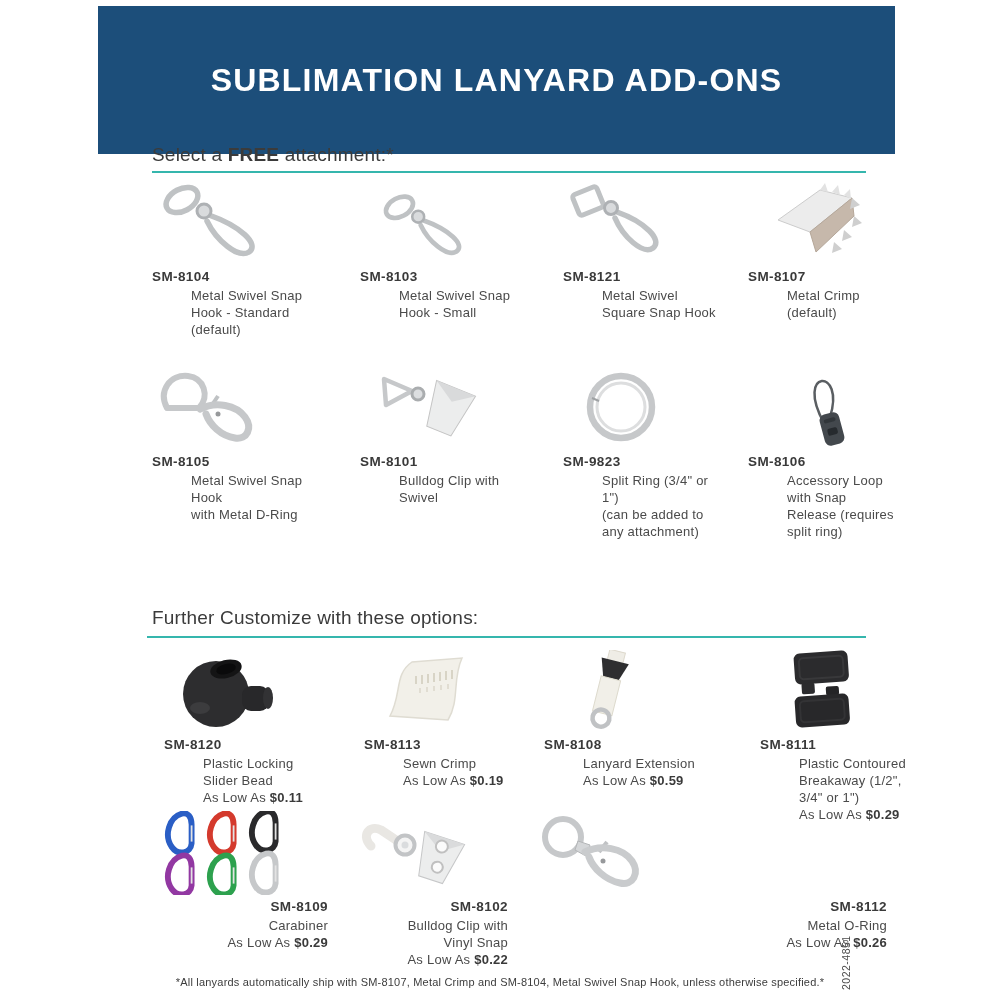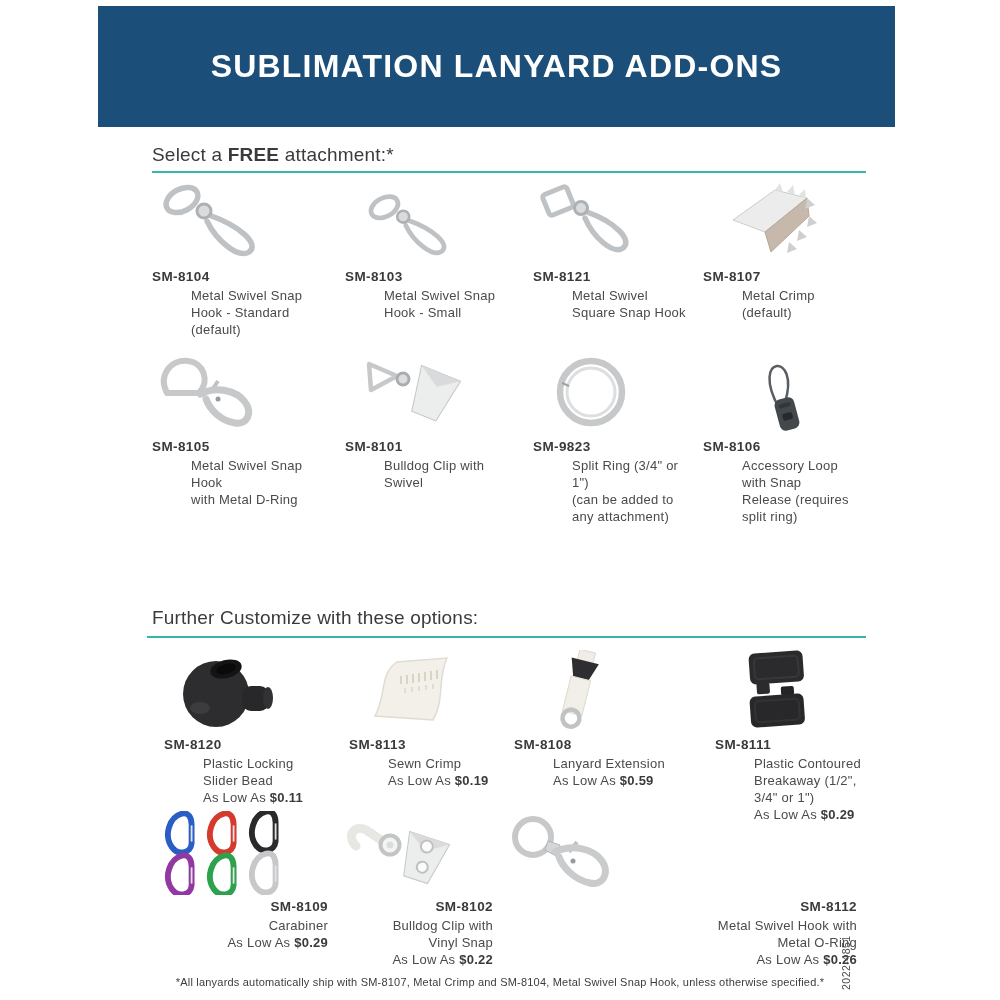--- a/index.html
+++ b/index.html
@@ -1,34 +1,34 @@
 <!DOCTYPE html>
 <html><head>
 <meta charset="utf-8">
 <style>
   html,body{margin:0;padding:0;}
   body{
     width:1000px;height:1000px;position:relative;background:#ffffff;
     font-family:"Liberation Sans", sans-serif;color:#3d3d3d;overflow:hidden;
   }
   .banner{
-    position:absolute;left:98px;top:6px;width:797px;height:121px;
+    position:absolute;left:98px;top:6px;width:797px;height:148px;
     background:#1c4e7a;display:flex;align-items:center;justify-content:center;
   }
   .banner h1{
     margin:0;color:#ffffff;font-size:32px;font-weight:bold;letter-spacing:1.2px;
   }
   .section-heading{
     position:absolute;left:152px;font-size:19px;color:#3b3b3b;letter-spacing:0.2px;
   }
   .rule{
     position:absolute;height:2px;background:#35b6ad;
   }
   .grid{
-    position:absolute;display:grid;
+    position:absolute;display:grid;gap:15px;
   }
   #free-grid{left:152px;top:182px;width:714px;grid-template-columns:193px 188px 170px 163px;}
   #customize-grid-a{left:164px;top:650px;width:714px;grid-template-columns:185px 165px 201px 163px;}
   #customize-grid-b{left:153px;top:812px;width:714px;grid-template-columns:185px 165px 364px;text-align:right;}
   .cell{padding:0 10px 14px 0;}
   .img-box{height:82px;display:flex;align-items:center;margin-bottom:5px;}
   .img-box svg{display:block;}
   .sku{font-size:13.5px;font-weight:bold;color:#3a3a3a;letter-spacing:0.4px;line-height:16px;margin-bottom:2px;}
   .desc{font-size:13px;color:#4a4a4a;letter-spacing:0.25px;line-height:17px;margin-left:39px;}
   .desc .bold{font-weight:bold;color:#3a3a3a;}
@@ -291,20 +291,19 @@
       <div class="img-box">
         <svg width="130" height="82" viewBox="0 0 130 82">
           <circle cx="30" cy="25" r="18" fill="none" stroke="#c6c8ca" stroke-width="6"></circle>
           <path d="M45 29 L57 33 L53 44 L42 38 Z" fill="#d4d6d8" stroke="#b4b6b8" stroke-width="1"></path>
           <path d="M66 40 l8 -10" stroke="#c0c2c4" stroke-width="4" fill="none"></path>
           <path d="M52 40 C 68 32, 90 36, 99 49 C 107 61, 100 74, 87 71 C 72 68, 60 56, 56 45" fill="none" stroke="#c9cbcd" stroke-width="7" stroke-linecap="round"></path>
           <circle cx="70" cy="49" r="2.5" fill="#97999b"></circle>
         </svg>
       </div>
       <div class="sku">SM-8112</div>
-      <div class="desc">Metal Swivel Hook with</div>
       <div class="desc">Metal O-Ring</div>
       <div class="desc"><span>As Low As </span><span class="bold">$0.26</span></div>
     </div>
   </div>
 
 <div class="footer-note">*All lanyards automatically ship with SM-8107, Metal Crimp and SM-8104, Metal Swivel Snap Hook, unless otherwise specified.*</div>
 <div class="side-code">2022-4851</div>
 
 </body></html>

